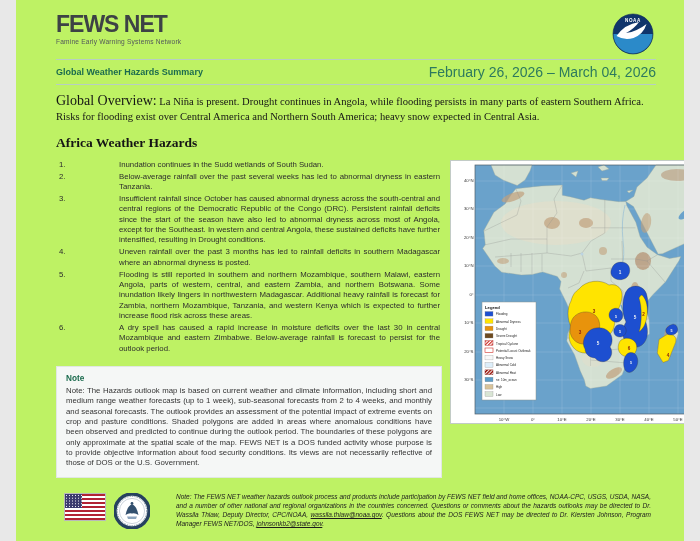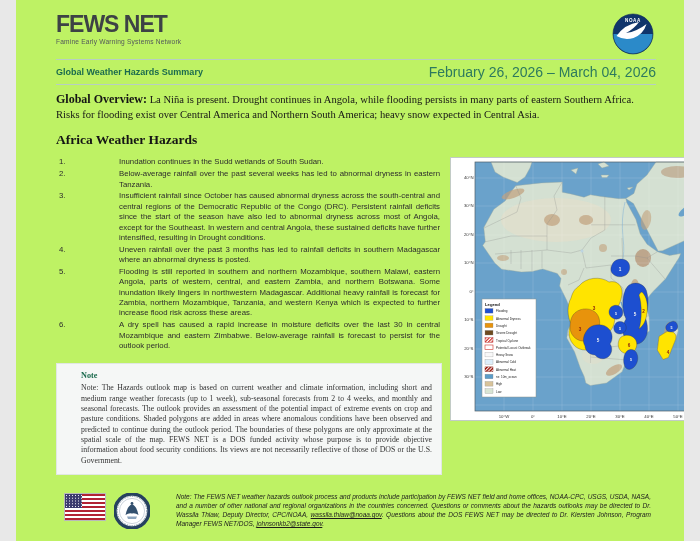--- a/index.html
+++ b/index.html
@@ -15,35 +15,35 @@
   .brand-sub { font-size:6.6px; color:#53585b; margin-top:2px; letter-spacing:.2px; }
   .rule { height:1px; background:#b7cec3; margin:0 28px 0 40px; }
   .rule.top { margin-top:1px; }
   .summary-bar { display:flex; justify-content:space-between; align-items:center;
     padding:4px 28px 4px 40px;text-align:right; }
   .sb-title { font-size:9px; font-weight:bold; color:#1b6b4e; }
   .sb-date { font-size:14px; color:#2d7a5e; }
   
   .overview { margin:7px 28px 0 40px; font-family:"Liberation Serif", serif;
     font-size:10.6px; line-height:1.3; color:#151515; }
-  .overview .ov-label { font-weight:bold; font-size:12px; }
+  .overview .ov-label { font-weight:normal; font-size:14px; }
   h2.africa { margin:11px 28px 0 40px; font-family:"Liberation Serif", serif;
     font-size:13.5px; color:#151515; }
   .subhead { margin:8px 28px 0 40px; font-family:"Liberation Serif", serif;
     font-weight:bold; font-size:10.4px; color:#1b6b4e; line-height:1.32; }
   
   .main { display:flex; align-items:flex-start; margin:9px 11px 0 40px; gap:8px; }
   .left-col { width:386px; flex:0 0 386px; }
   ol.hazard-list { margin:0; padding:0; list-style:none; font-size:7.8px;
     line-height:1.33; color:#2c2c2c; }
   ol.hazard-list li { display:flex; margin-bottom:1.5px; }
   ol.hazard-list .num { flex:0 0 12px; text-align:left; padding-left:3px; }
   ol.hazard-list .txt { flex:1; text-align:justify; padding-right:2px;padding-left:48px; }
   .note-box { margin-top:12px; background:#f5f7f6; border:1px solid #e1e7e3;
-    padding:7px 9px 8px 24px;font-family:Liberation Serif, serif; }
+    padding:7px 9px 8px 9px; }
   .note-head { color:#1b6b4e; font-weight:bold; font-size:8.2px; margin-bottom:3px; }
   .note-body { margin:0; font-size:7.8px; line-height:1.33; text-align:justify; color:#333; }
   
   .map-panel { width:257px; height:262px; border:1px solid #c2cbc6; background:#fff;
     flex:0 0 257px; }
   .map-panel svg { display:block; }
   .map text { font-family:"Liberation Sans", sans-serif; }
   .axis-label { font-size:4.3px; fill:#333; }
   .legend-title { font-size:4.2px; font-weight:bold; fill:#111; }
   .legend-label { font-size:3px; fill:#222; }

